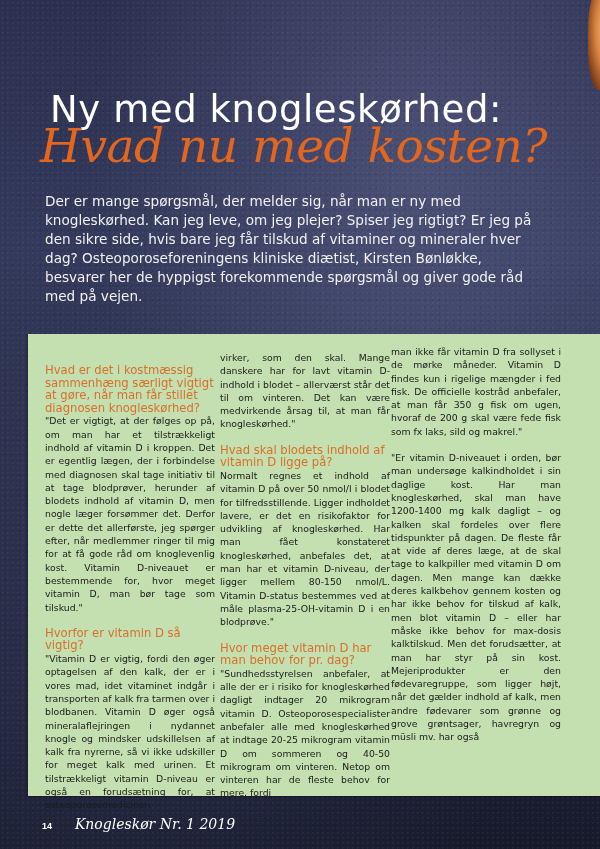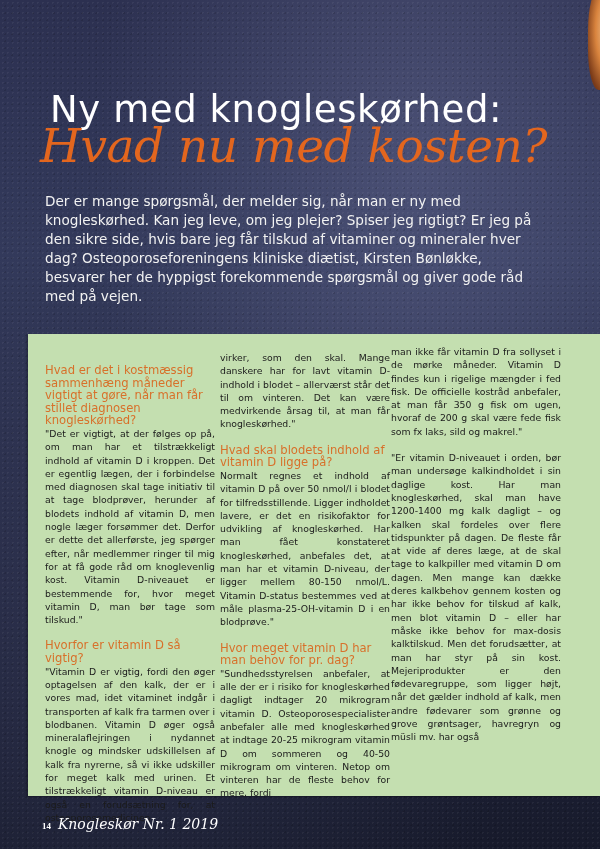--- a/index.html
+++ b/index.html
@@ -54,36 +54,36 @@
   .col.c3 { left: 363px; top: 11px; }
   .col h3 {
     font-family: "DejaVu Sans", sans-serif; font-weight: normal;
     font-size: 11.6px; line-height: 12.6px; color: #d8702a; margin: 0; text-align: left;
   }
   .col p { margin: 0 0 13px 0; }
   .footer {
     position: absolute; left: 42px; top: 816px; color: #ffffff;
     font-size: 9px;
   }
-  .footer .num { font-family: Liberation Serif, serif; font-weight: bold; margin-right: 4px; }
+  .footer .num { font-family: Liberation Sans, sans-serif; font-weight: bold; margin-right: 20px; }
   .footer .pub { font-family: "DejaVu Serif", serif; font-style: italic; font-size: 14px; }
 </style>
 </head>
 <body>
 
 <div class="texture"></div>
 <div class="corner-orange"></div>
 
 <h2 class="kicker">Ny med knogleskørhed:</h2>
 <h1 class="headline">Hvad nu med kosten?</h1>
 <p class="intro">Der er mange spørgsmål, der melder sig, når man er ny med knogleskørhed. Kan jeg leve, om jeg plejer? Spiser jeg rigtigt? Er jeg på den sikre side, hvis bare jeg får tilskud af vitaminer og mineraler hver dag? Osteoporoseforeningens kliniske diætist, Kirsten Bønløkke, besvarer her de hyppigst forekommende spørgsmål og giver gode råd med på vejen.</p>
 
 <div class="panel">
   <div class="col c1">
-    <h3>Hvad er det i kostmæssig sammenhæng måneder vigtigt at gøre, når man får stillet diagnosen knogleskørhed?</h3>
+    <h3>Hvad er det i kostmæssig sammenhæng særligt vigtigt at gøre, når man får stillet diagnosen knogleskørhed?</h3>
     <p>"Det er vigtigt, at der følges op på, om man har et tilstrækkeligt indhold af vitamin D i kroppen. Det er egentlig lægen, der i forbindelse med diagnosen skal tage initiativ til at tage blodprøver, herunder af blodets indhold af vitamin D, men nogle læger forsømmer det. Derfor er dette det allerførste, jeg spørger efter, når medlemmer ringer til mig for at få gode råd om knoglevenlig kost. Vitamin D-niveauet er bestemmende for, hvor meget vitamin D, man bør tage som tilskud."</p>
     <h3>Hvorfor er vitamin D så vigtig?</h3>
     <p>"Vitamin D er vigtig, fordi den øger optagelsen af den kalk, der er i vores mad, idet vitaminet indgår i transporten af kalk fra tarmen over i blodbanen. Vitamin D øger også mineralaflejringen i nydannet knogle og mindsker udskillelsen af kalk fra nyrerne, så vi ikke udskiller for meget kalk med urinen. Et tilstrækkeligt vitamin D-niveau er også en forudsætning for, at osteoporosemedicinen</p>
   </div>
   <div class="col c2">
     <p>virker, som den skal. Mange danskere har for lavt vitamin D-indhold i blodet – allerværst står det til om vinteren. Det kan være medvirkende årsag til, at man får knogleskørhed."</p>
     <h3>Hvad skal blodets indhold af vitamin D ligge på?</h3>
     <p>Normalt regnes et indhold af vitamin D på over 50 nmol/l i blodet for tilfredsstillende. Ligger indholdet lavere, er det en risikofaktor for udvikling af knogleskørhed. Har man fået konstateret knogleskørhed, anbefales det, at man har et vitamin D-niveau, der ligger mellem 80-150 nmol/L. Vitamin D-status bestemmes ved at måle plasma-25-OH-vitamin D i en blodprøve."</p>
     <h3>Hvor meget vitamin D har man behov for pr. dag?</h3>
     <p>"Sundhedsstyrelsen anbefaler, at alle der er i risiko for knogleskørhed dagligt indtager 20 mikrogram vitamin D. Osteoporosespecialister anbefaler alle med knogleskørhed at indtage 20-25 mikrogram vitamin D om sommeren og 40-50 mikrogram om vinteren. Netop om vinteren har de fleste behov for mere, fordi</p>

